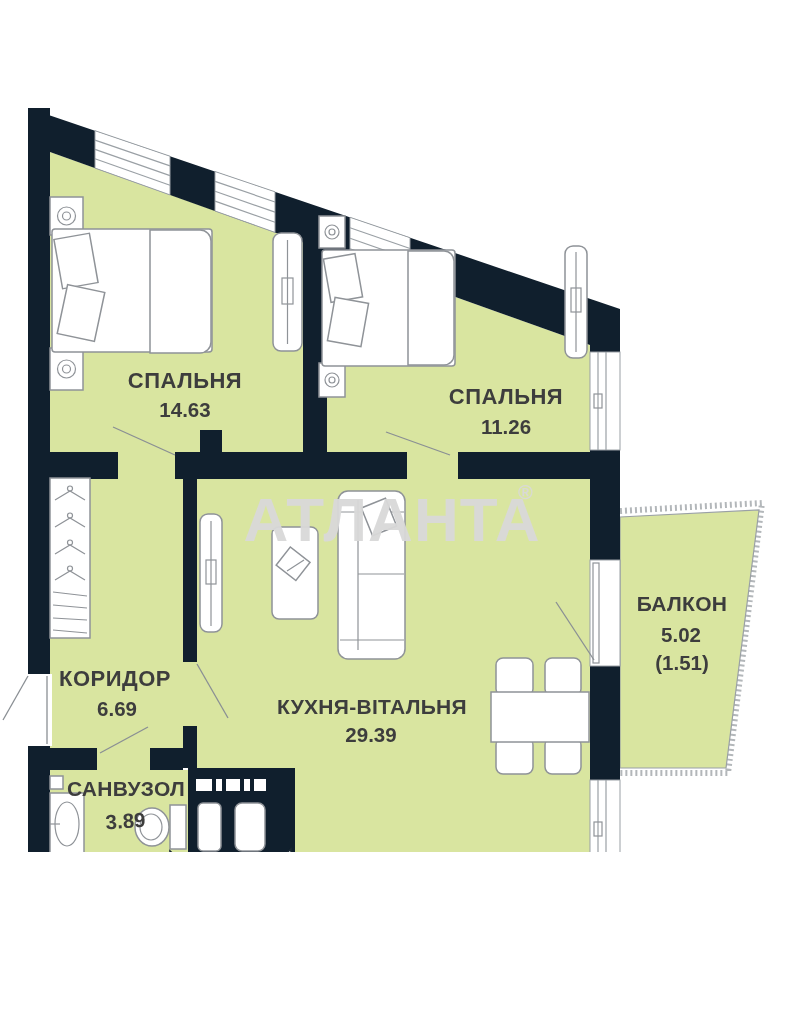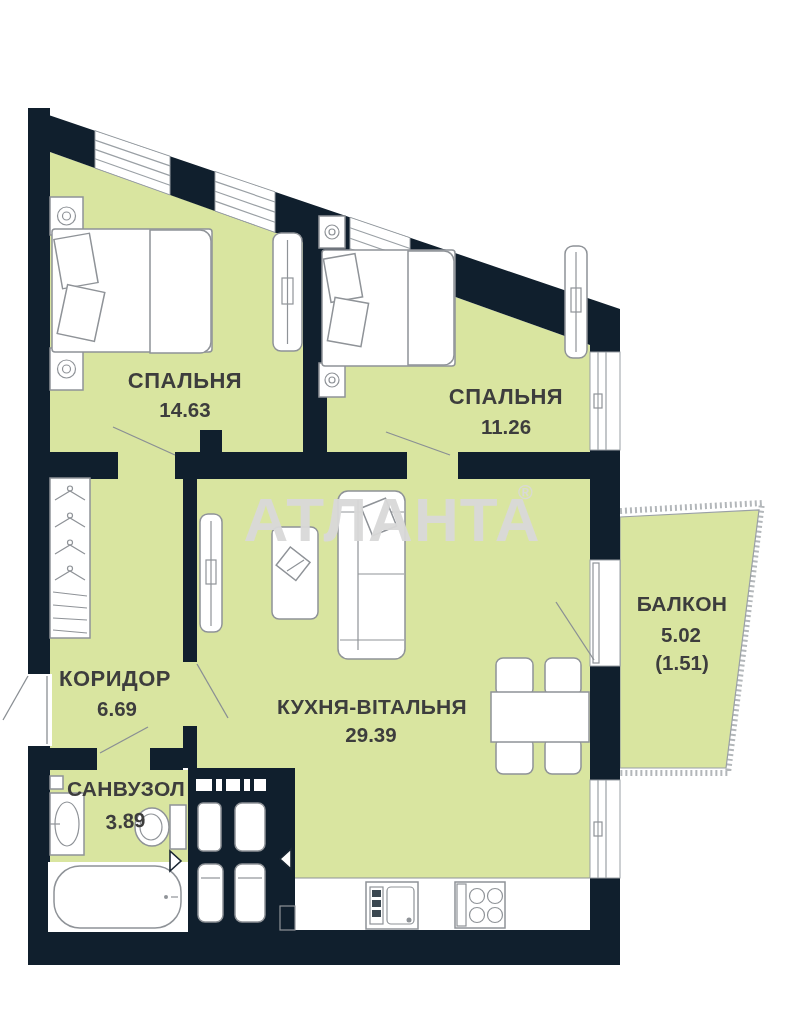--- a/index.html
+++ b/index.html
@@ -1,16 +1,16 @@
 <!DOCTYPE html>
 <html><head>
 <meta charset="utf-8">
 <style>
   html,body{margin:0;padding:0;background:#ffffff;}
-  .stage{position:relative;width:800px;height:1012px;background:#fff;overflow:hidden;
+  .stage{position:relative;width:800px;height:852px;background:#fff;overflow:hidden;
          font-family:"Liberation Sans","DejaVu Sans",sans-serif;}
   svg{display:block}
   .room-label{font-family:"Liberation Sans","DejaVu Sans",sans-serif;font-weight:700;
               fill:#3d3d3d;}
   .room-name{font-size:22px;letter-spacing:.5px;}
   .room-name-sm{font-size:21px;letter-spacing:.3px;}
   .room-area{font-size:20.5px;}
   .watermark-text{font-family:"Liberation Sans","DejaVu Sans",sans-serif;font-weight:700;
               font-size:62px;fill:#d9d9d9;opacity:.95;letter-spacing:1px;}
   .watermark-reg{font-family:"Liberation Sans","DejaVu Sans",sans-serif;font-weight:700;

